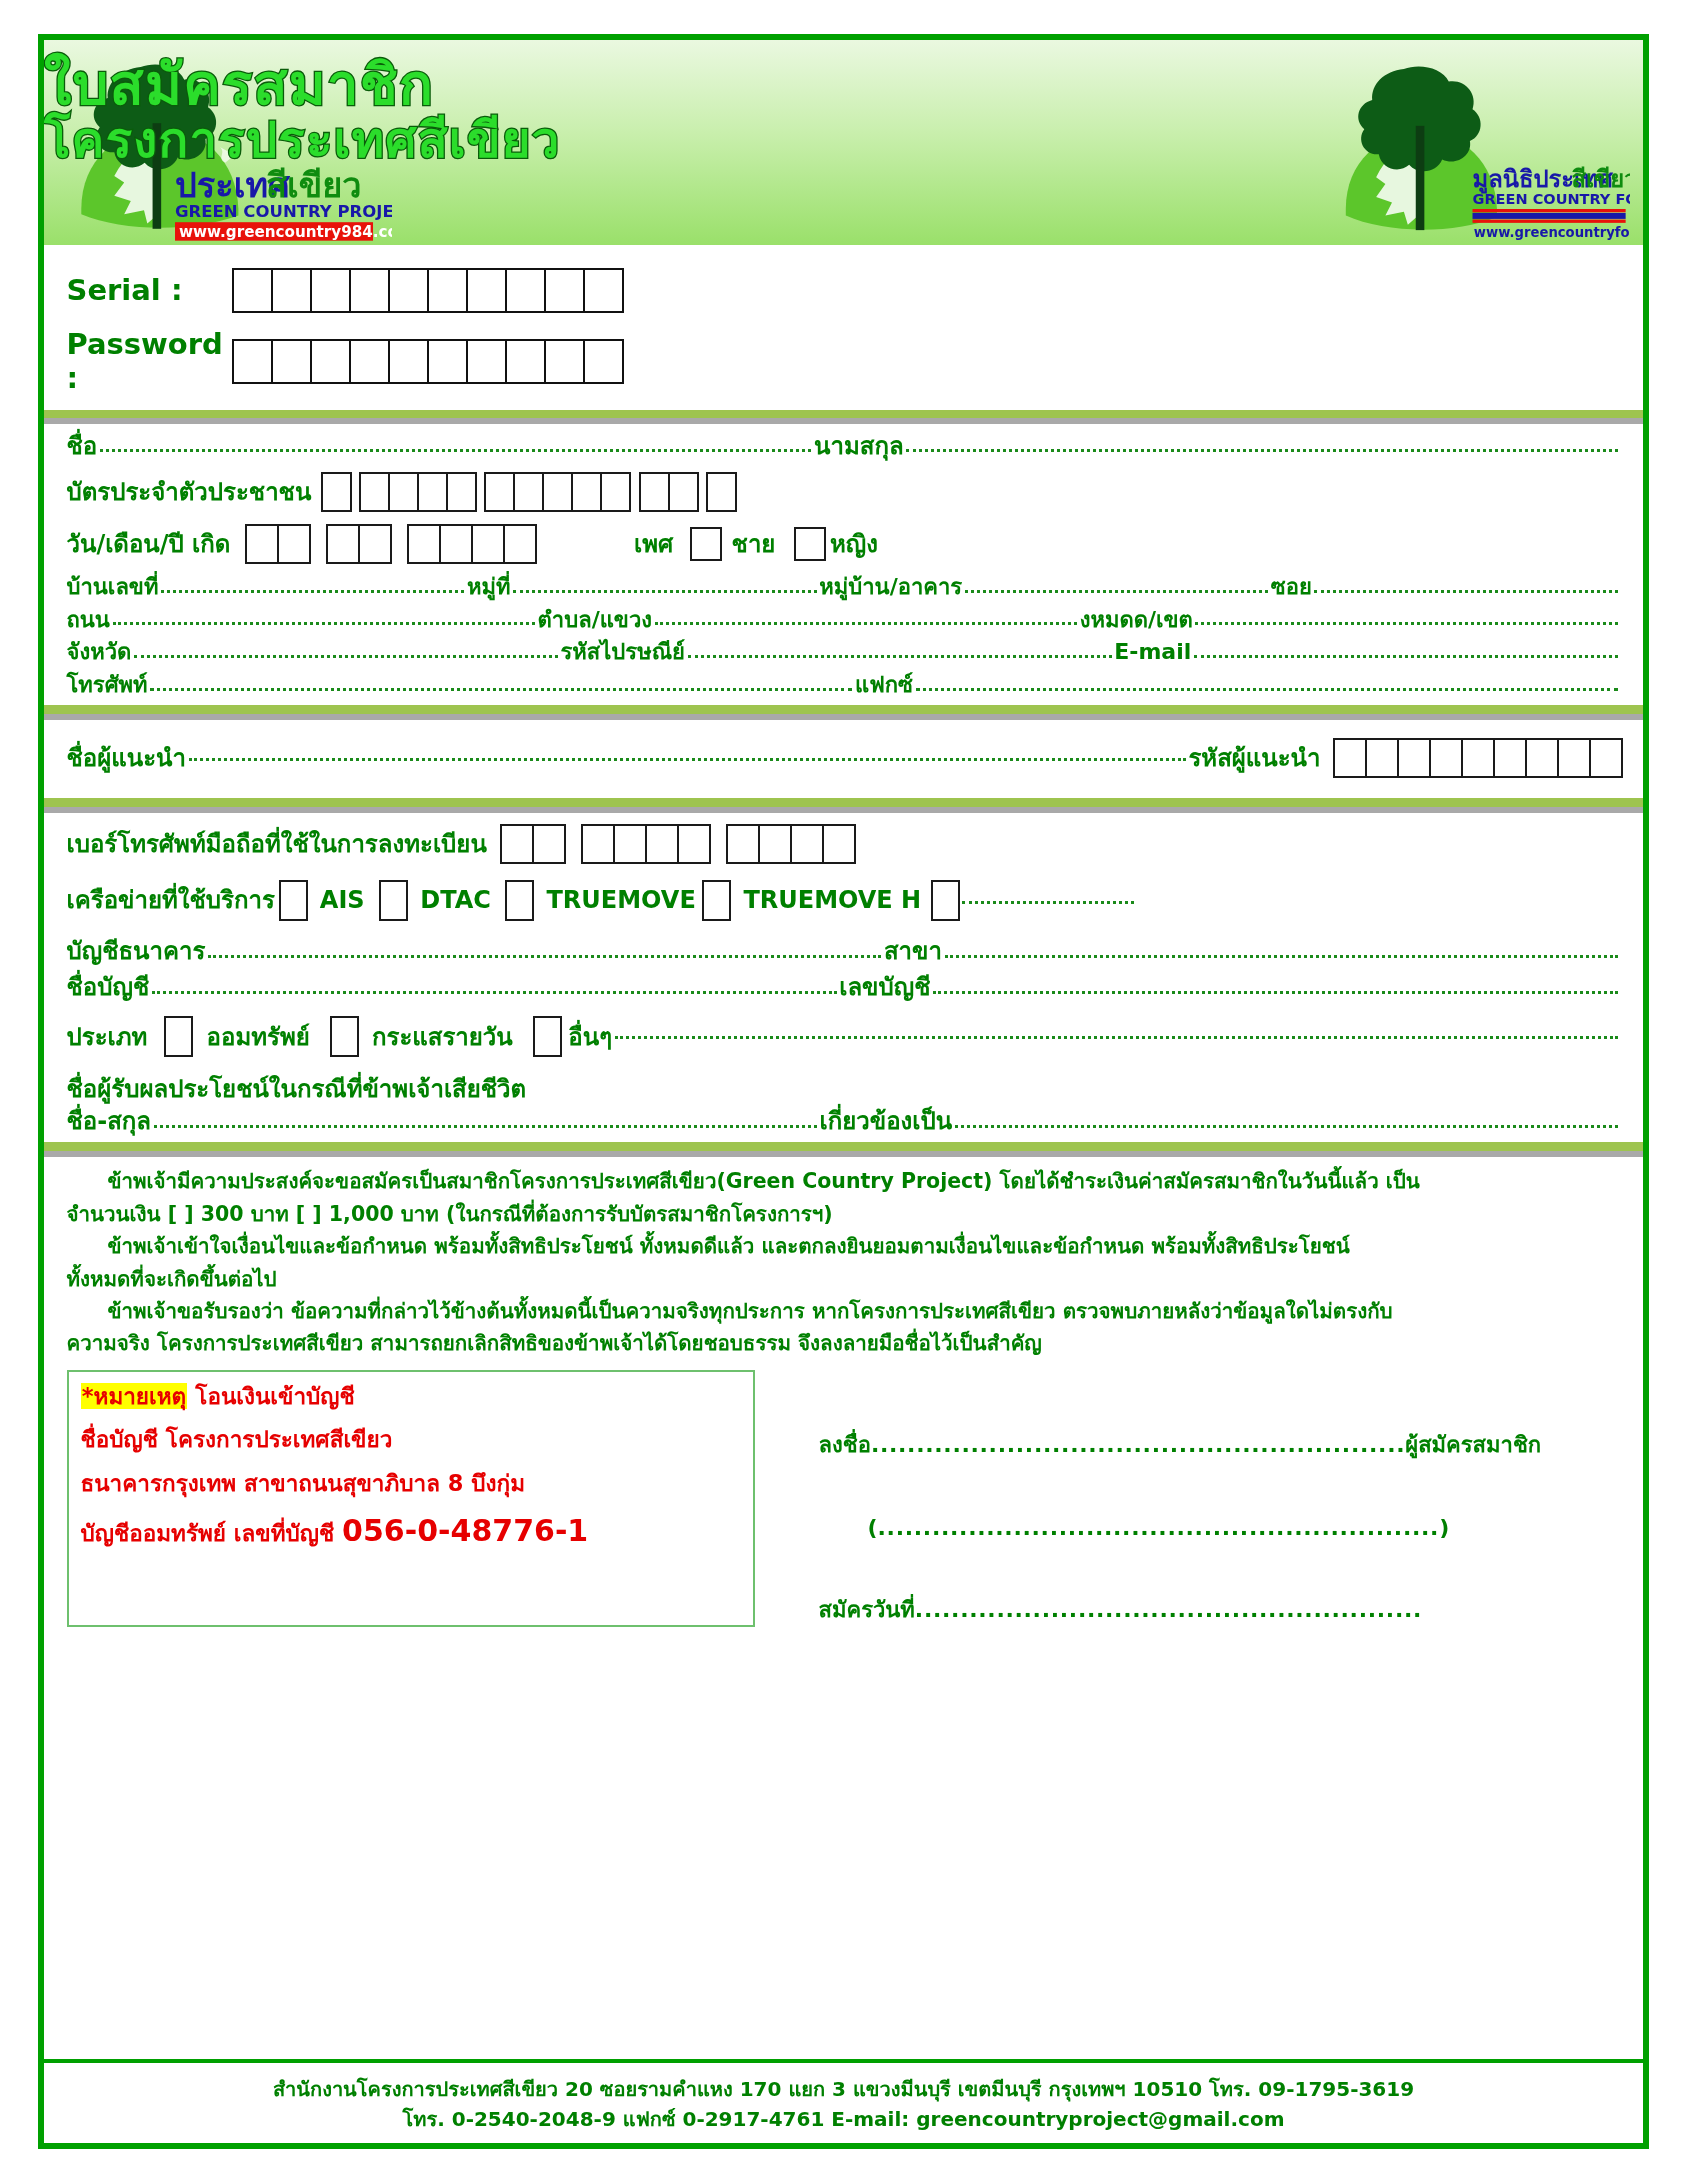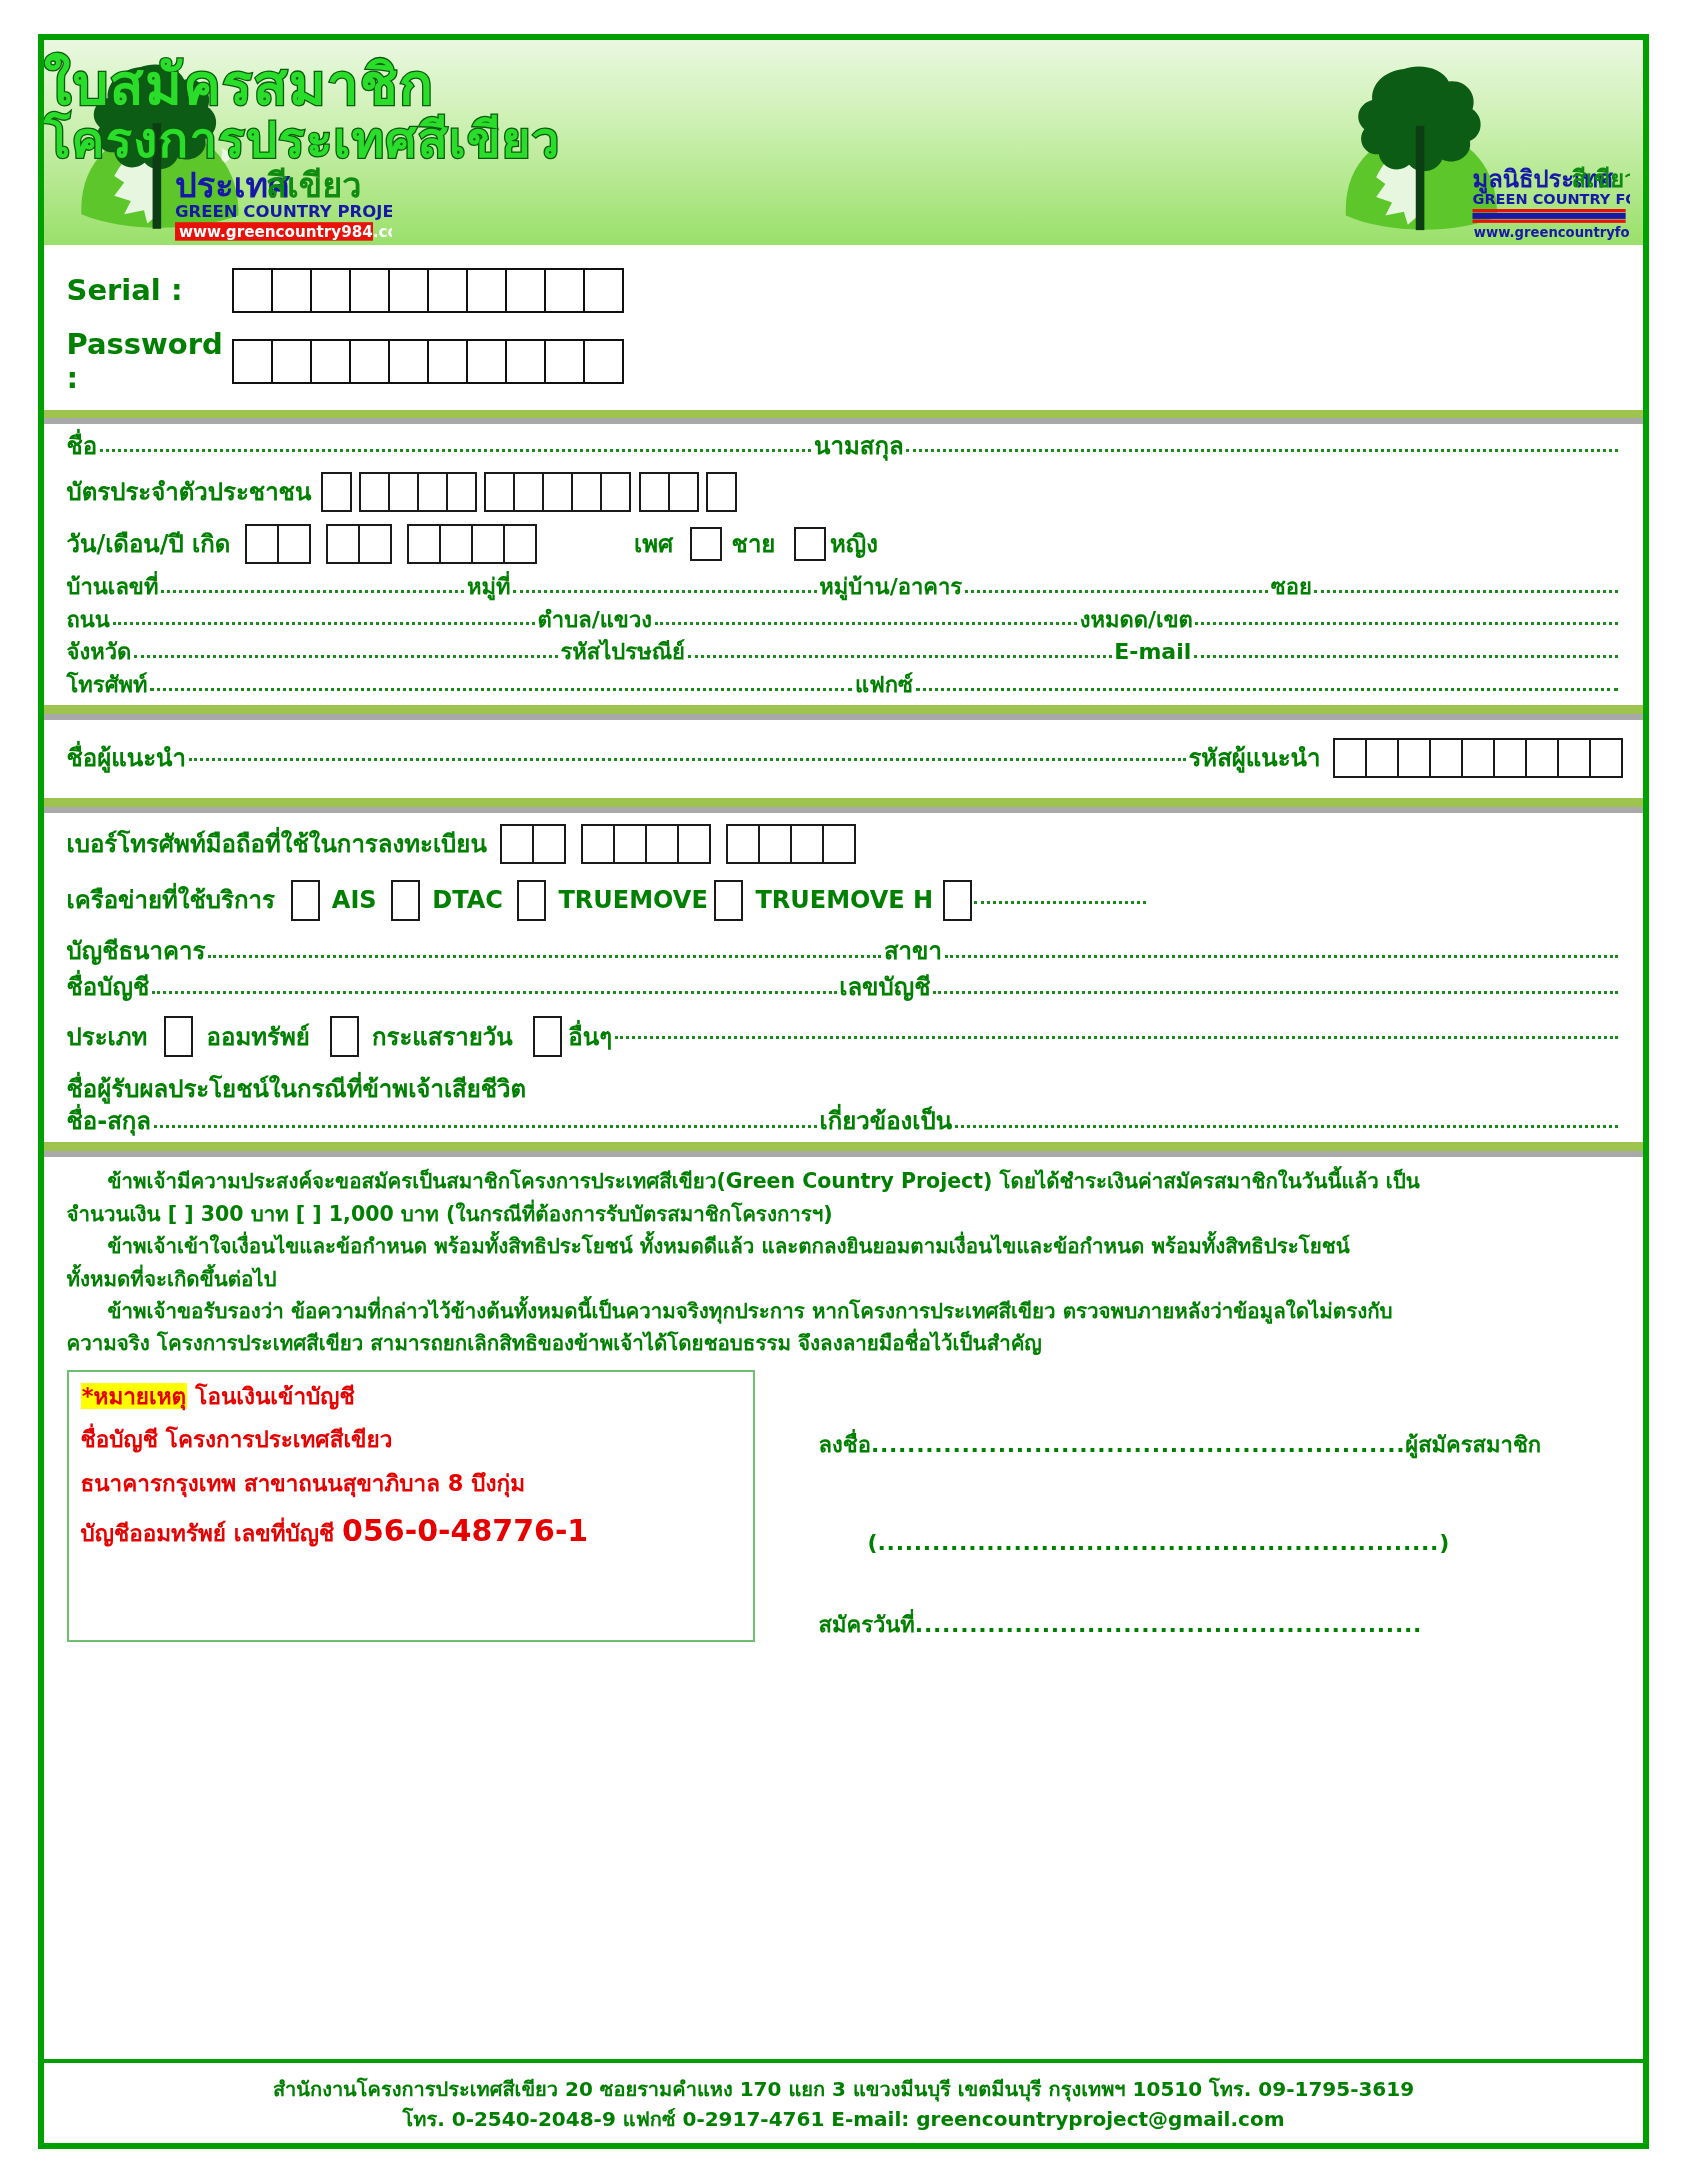--- a/index.html
+++ b/index.html
@@ -120,21 +120,21 @@
     box-sizing:border-box;
     padding:10.6px 12px 13.2px 12px;
   }
   .note div{color:#e60000;font-weight:bold;font-size:22.5px;line-height:1.22;margin-bottom:16px;}
   .note .hl{background:#ffff00;padding:0 1.3px;}
   .note .acct{font-size:30px;letter-spacing:0px;}
   .sign{
     flex:1;padding-left:64px;padding-top:57px;
     color:#008000;font-weight:bold;font-size:22px;
   }
-  .sign .r1{margin-bottom:68px;}
+  .sign .r1{margin-bottom:53px;}
   .sign .r2{margin-bottom:52px;padding-left:49px;}
   .dots{letter-spacing:0.7px;}
 
   
   .footer{
     position:absolute;left:0;right:0;bottom:0;
     border-top:4px solid #00a000;
     text-align:center;
     padding:10.6px 0 9.3px 0;
     color:#008000;font-weight:bold;font-size:20px;line-height:1.5;
@@ -366,21 +366,21 @@
        <span class="gap"></span>
        <span class="bxgroup">
          <span class="bx wide"></span>
          <span class="bx wide"></span>
          <span class="bx wide"></span>
          <span class="bx wide"></span>
        </span>
      </div>
 
      <div class="row" style="align-items:center;margin-bottom:18.5px;">
-       <span class="lbl" style="margin-right:16px;text-align:right;">เครือข่ายที่ใช้บริการ</span>
+       <span class="lbl" style="margin-right:4px;text-align:right;">เครือข่ายที่ใช้บริการ</span>
        <span class="chk tall"></span>
        <span class="lbl" style="margin:0 14.6px 0 12px;">AIS</span>
        <span class="chk tall"></span>
        <span class="lbl" style="margin:0 14.6px 0 12px;">DTAC</span>
        <span class="chk tall"></span>
        <span class="lbl" style="margin:0 6.6px 0 12px;">TRUEMOVE</span>
        <span class="chk tall"></span>
        <span class="lbl" style="margin:0 9.3px 0 12px;">TRUEMOVE H</span>
        <span class="chk tall"></span>
        <span class="dline" style="max-width:172px;margin-bottom:1.3px;"></span>

